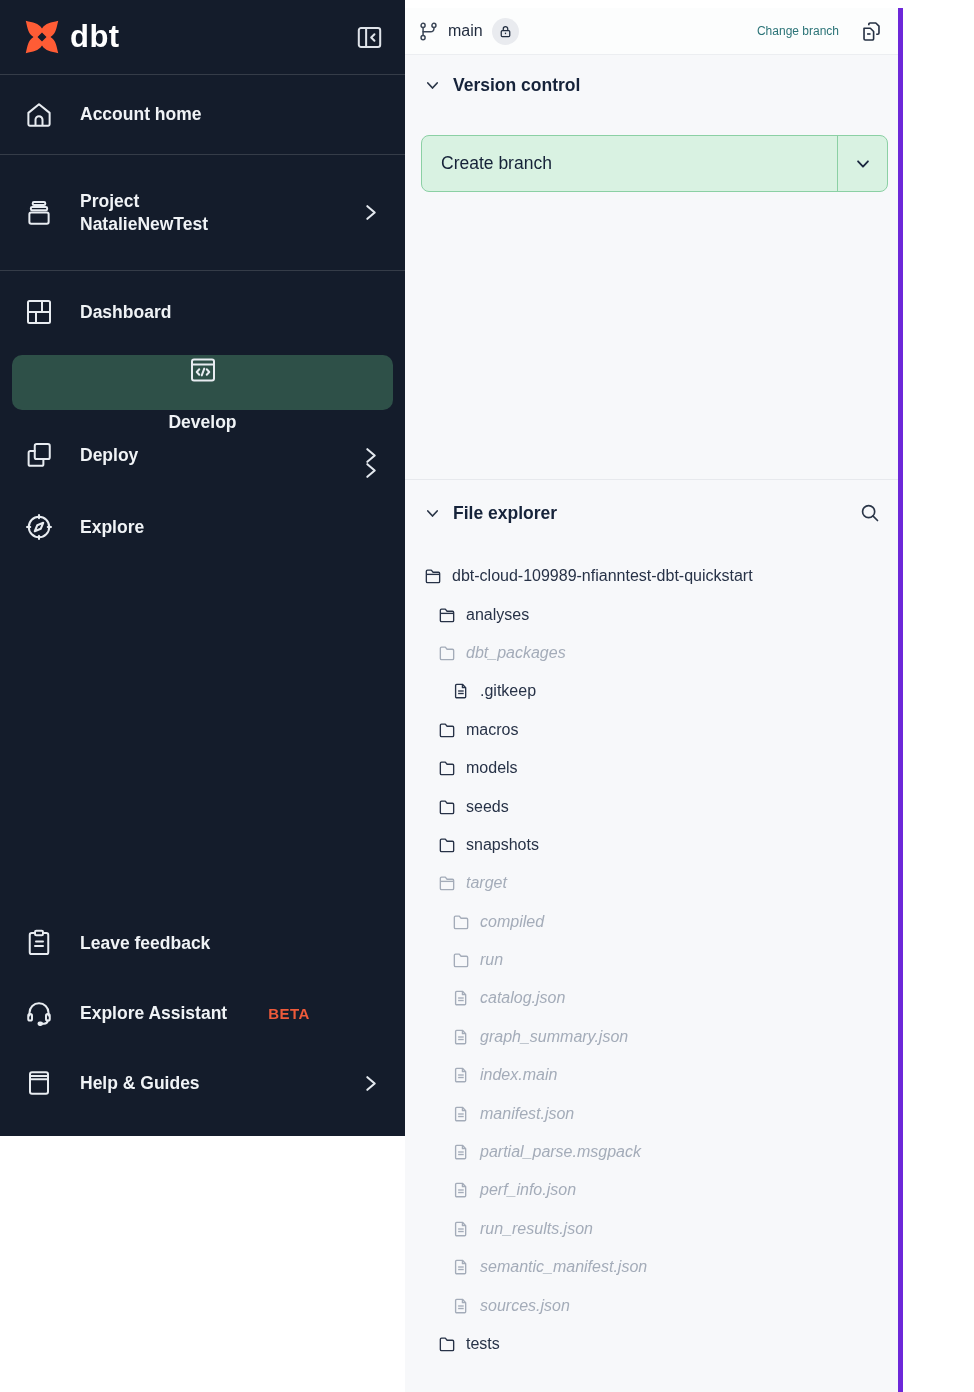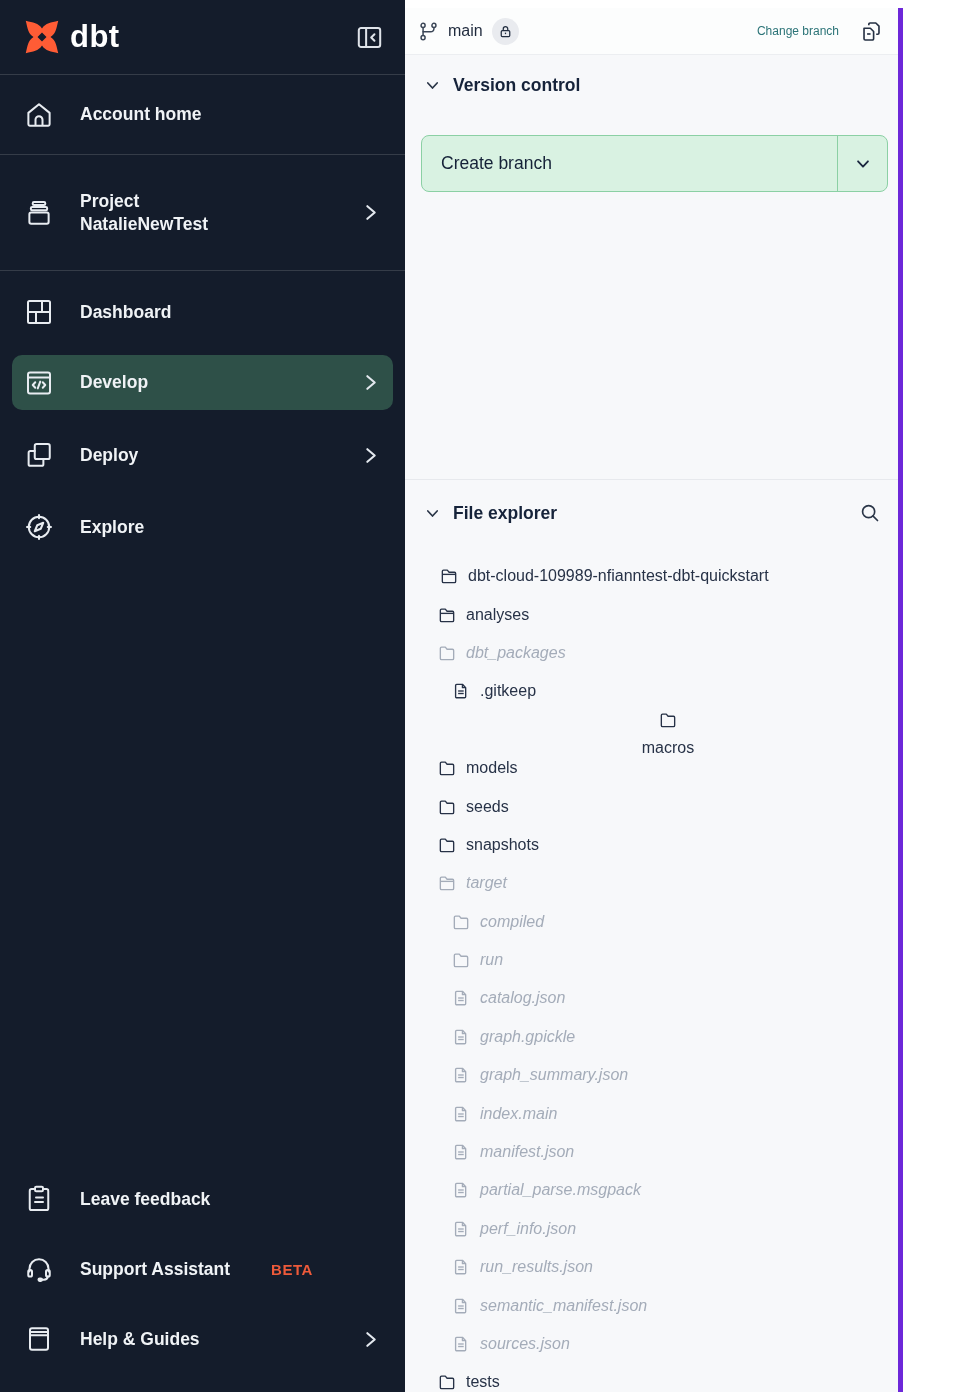--- a/index.html
+++ b/index.html
@@ -1,21 +1,21 @@
 <!DOCTYPE html>
 <html><head>
 <meta charset="utf-8">
 <style>
   * { margin:0; padding:0; box-sizing:border-box; }
   html,body { width:974px; height:1392px; background:#ffffff; overflow:hidden;
               font-family:"Liberation Sans", sans-serif; }
   .app { position:relative; width:974px; height:1392px; }
 
   
-  .sidebar { position:absolute; left:0; top:0; width:405px; height:1392px;
+  .sidebar { position:absolute; left:0; top:0; width:405px; height:1136px;
              background:#141c2b; color:#eef1f5; }
   .sb-header { height:75px; display:flex; align-items:center; justify-content:space-between;
                padding:0 22px 0 21px; border-bottom:1px solid rgba(255,255,255,0.14); }
   .logo { display:flex; align-items:center; gap:7px; cursor:pointer; }
   .logo-text { font-size:31px; font-weight:700; color:#ffffff; letter-spacing:0.5px; }
   .collapse-btn { display:flex; cursor:pointer; color:#dfe3e9; }
 
   .sb-row { display:flex; align-items:center; padding:0 24px; gap:26px; cursor:pointer; }
   .sb-ic { width:30px; height:30px; display:flex; align-items:center; justify-content:center;
            flex:none; color:#e8ecf1; }
@@ -137,21 +137,21 @@
             <svg width="30" height="30" viewBox="0 0 24 24" fill="none" stroke="currentColor" stroke-width="1.6">
               <rect x="3.2" y="3.2" width="17.6" height="17.6" rx="1.2"></rect>
               <line x1="3.2" y1="12" x2="20.8" y2="12"></line>
               <line x1="14.4" y1="3.2" x2="14.4" y2="12"></line>
               <line x1="9.6" y1="12" x2="9.6" y2="20.8"></line>
             </svg>
           </span>
           <span class="sb-label">Dashboard</span>
         </div>
 
-        <div class="sb-row pill" id="develop-pill" style="background: rgb(46, 80, 72);">
+        <div class="sb-row pill" id="develop-pill" style="background: rgb(46, 80, 72); flex-direction: column;">
           <span class="sb-ic">
             <svg width="30" height="30" viewBox="0 0 24 24" fill="none" stroke="currentColor" stroke-width="1.6" stroke-linecap="round" stroke-linejoin="round">
               <rect x="3.2" y="3.6" width="17.6" height="16.8" rx="1.6"></rect>
               <line x1="3.2" y1="7.6" x2="20.8" y2="7.6"></line>
               <polyline points="9 11.4 7 13.6 9 15.8"></polyline>
               <polyline points="15 11.4 17 13.6 15 15.8"></polyline>
               <line x1="13" y1="10.9" x2="11" y2="16.3"></line>
             </svg>
           </span>
           <span class="sb-label">Develop</span>
@@ -209,21 +209,21 @@
       <div class="sb-row footer-row">
         <span class="sb-ic">
           <svg width="30" height="30" viewBox="0 0 24 24" fill="none" stroke="currentColor" stroke-width="1.6" stroke-linecap="round" stroke-linejoin="round">
             <path d="M4.4 14 V11.8 a7.6 7.6 0 0 1 15.2 0 V14"></path>
             <rect x="3.4" y="12.8" width="3" height="5.2" rx="1.3"></rect>
             <rect x="17.6" y="12.8" width="3" height="5.2" rx="1.3"></rect>
             <path d="M19.1 18 a3.2 3.2 0 0 1 -3.2 2.6 h-1.6"></path>
             <rect x="11.6" y="19.5" width="2.8" height="2" rx="0.9" fill="currentColor"></rect>
           </svg>
         </span>
-        <span class="sb-label">Support Assistant</span>
+        <span class="sb-label">Explore Assistant</span>
         <span class="beta-badge" id="beta-badge" style="color: rgb(238, 90, 58);">BETA</span>
       </div>
 
       <div class="sb-row footer-row">
         <span class="sb-ic">
           <svg width="30" height="30" viewBox="0 0 24 24" fill="none" stroke="currentColor" stroke-width="1.6" stroke-linecap="round" stroke-linejoin="round">
             <rect x="4.8" y="3.4" width="14.4" height="17.2" rx="1.6"></rect>
             <line x1="4.8" y1="6.4" x2="19.2" y2="6.4"></line>
             <line x1="4.8" y1="9" x2="19.2" y2="9"></line>
           </svg>
@@ -306,21 +306,21 @@
         <span class="sec-title">File explorer</span>
         <span class="search-btn">
           <svg width="22" height="22" viewBox="0 0 24 24" fill="none" stroke="currentColor" stroke-width="1.8" stroke-linecap="round">
             <circle cx="10.5" cy="10.5" r="6.6"></circle>
             <line x1="15.4" y1="15.4" x2="20.2" y2="20.2"></line>
           </svg>
         </span>
       </div>
 
       <div class="tree">
-          <div class="tree-row" style="padding-left: 35px; align-items: center;">
+          <div class="tree-row" style="padding-left: 19px; align-items: center;">
     <span class="t-ic ic-folder-open" style="display: flex;">
       <svg width="18" height="18" viewBox="0 0 20 20" fill="none" stroke="currentColor" stroke-width="1.5" stroke-linejoin="round">
         <path d="M2.6 16 V4.8 A1.3 1.3 0 0 1 3.9 3.5 h4.2 l2 2.3 h6 a1.3 1.3 0 0 1 1.3 1.3 v8.9 a1.3 1.3 0 0 1 -1.3 1.3 H3.9 A1.3 1.3 0 0 1 2.6 16 Z"></path>
         <line x1="2.6" y1="8.2" x2="17.4" y2="8.2"></line>
       </svg>
     </span>
 
     <span class="t-label">dbt-cloud-109989-nfianntest-dbt-quickstart</span>
   </div>
           <div class="tree-row" style="padding-left: 33px;">
@@ -348,21 +348,21 @@
     <span class="t-ic ic-file" style="display: flex;">
       <svg width="18" height="18" viewBox="0 0 20 20" fill="none" stroke="currentColor" stroke-width="1.5" stroke-linejoin="round">
         <path d="M5.2 2.6 h6.4 l3.6 3.7 v10 a1.2 1.2 0 0 1 -1.2 1.2 H5.2 A1.2 1.2 0 0 1 4 16.3 V3.8 A1.2 1.2 0 0 1 5.2 2.6 Z"></path>
         <polyline points="11.6 2.6 11.6 6.3 15.2 6.3"></polyline>
         <line x1="6.8" y1="10" x2="13" y2="10"></line>
         <line x1="6.8" y1="12.8" x2="13" y2="12.8"></line>
       </svg>
     </span>
     <span class="t-label">.gitkeep</span>
   </div>
-          <div class="tree-row" style="padding-left: 33px; flex-direction: column;">
+          <div class="tree-row" style="padding-left: 33px;">
 
     <span class="t-ic ic-folder" style="display: flex;">
       <svg width="18" height="18" viewBox="0 0 20 20" fill="none" stroke="currentColor" stroke-width="1.5" stroke-linejoin="round">
         <path d="M2.6 16 V4.8 A1.3 1.3 0 0 1 3.9 3.5 h4.2 l2 2.3 h6 a1.3 1.3 0 0 1 1.3 1.3 v8.9 a1.3 1.3 0 0 1 -1.3 1.3 H3.9 A1.3 1.3 0 0 1 2.6 16 Z"></path>
       </svg>
     </span>
 
     <span class="t-label">macros</span>
   </div>
           <div class="tree-row" style="padding-left: 33px;">
@@ -429,32 +429,20 @@
 
     <span class="t-ic ic-file" style="display: flex;">
       <svg width="18" height="18" viewBox="0 0 20 20" fill="none" stroke="currentColor" stroke-width="1.5" stroke-linejoin="round">
         <path d="M5.2 2.6 h6.4 l3.6 3.7 v10 a1.2 1.2 0 0 1 -1.2 1.2 H5.2 A1.2 1.2 0 0 1 4 16.3 V3.8 A1.2 1.2 0 0 1 5.2 2.6 Z"></path>
         <polyline points="11.6 2.6 11.6 6.3 15.2 6.3"></polyline>
         <line x1="6.8" y1="10" x2="13" y2="10"></line>
         <line x1="6.8" y1="12.8" x2="13" y2="12.8"></line>
       </svg>
     </span>
     <span class="t-label">catalog.json</span>
-  </div>
-          <div class="tree-row muted" style="padding-left: 47px;">
-
-    <span class="t-ic ic-file" style="display: flex;">
-      <svg width="18" height="18" viewBox="0 0 20 20" fill="none" stroke="currentColor" stroke-width="1.5" stroke-linejoin="round">
-        <path d="M5.2 2.6 h6.4 l3.6 3.7 v10 a1.2 1.2 0 0 1 -1.2 1.2 H5.2 A1.2 1.2 0 0 1 4 16.3 V3.8 A1.2 1.2 0 0 1 5.2 2.6 Z"></path>
-        <polyline points="11.6 2.6 11.6 6.3 15.2 6.3"></polyline>
-        <line x1="6.8" y1="10" x2="13" y2="10"></line>
-        <line x1="6.8" y1="12.8" x2="13" y2="12.8"></line>
-      </svg>
-    </span>
-    <span class="t-label">graph.gpickle</span>
   </div>
           <div class="tree-row muted" style="padding-left: 47px;">
 
     <span class="t-ic ic-file" style="display: flex;">
       <svg width="18" height="18" viewBox="0 0 20 20" fill="none" stroke="currentColor" stroke-width="1.5" stroke-linejoin="round">
         <path d="M5.2 2.6 h6.4 l3.6 3.7 v10 a1.2 1.2 0 0 1 -1.2 1.2 H5.2 A1.2 1.2 0 0 1 4 16.3 V3.8 A1.2 1.2 0 0 1 5.2 2.6 Z"></path>
         <polyline points="11.6 2.6 11.6 6.3 15.2 6.3"></polyline>
         <line x1="6.8" y1="10" x2="13" y2="10"></line>
         <line x1="6.8" y1="12.8" x2="13" y2="12.8"></line>
       </svg>

